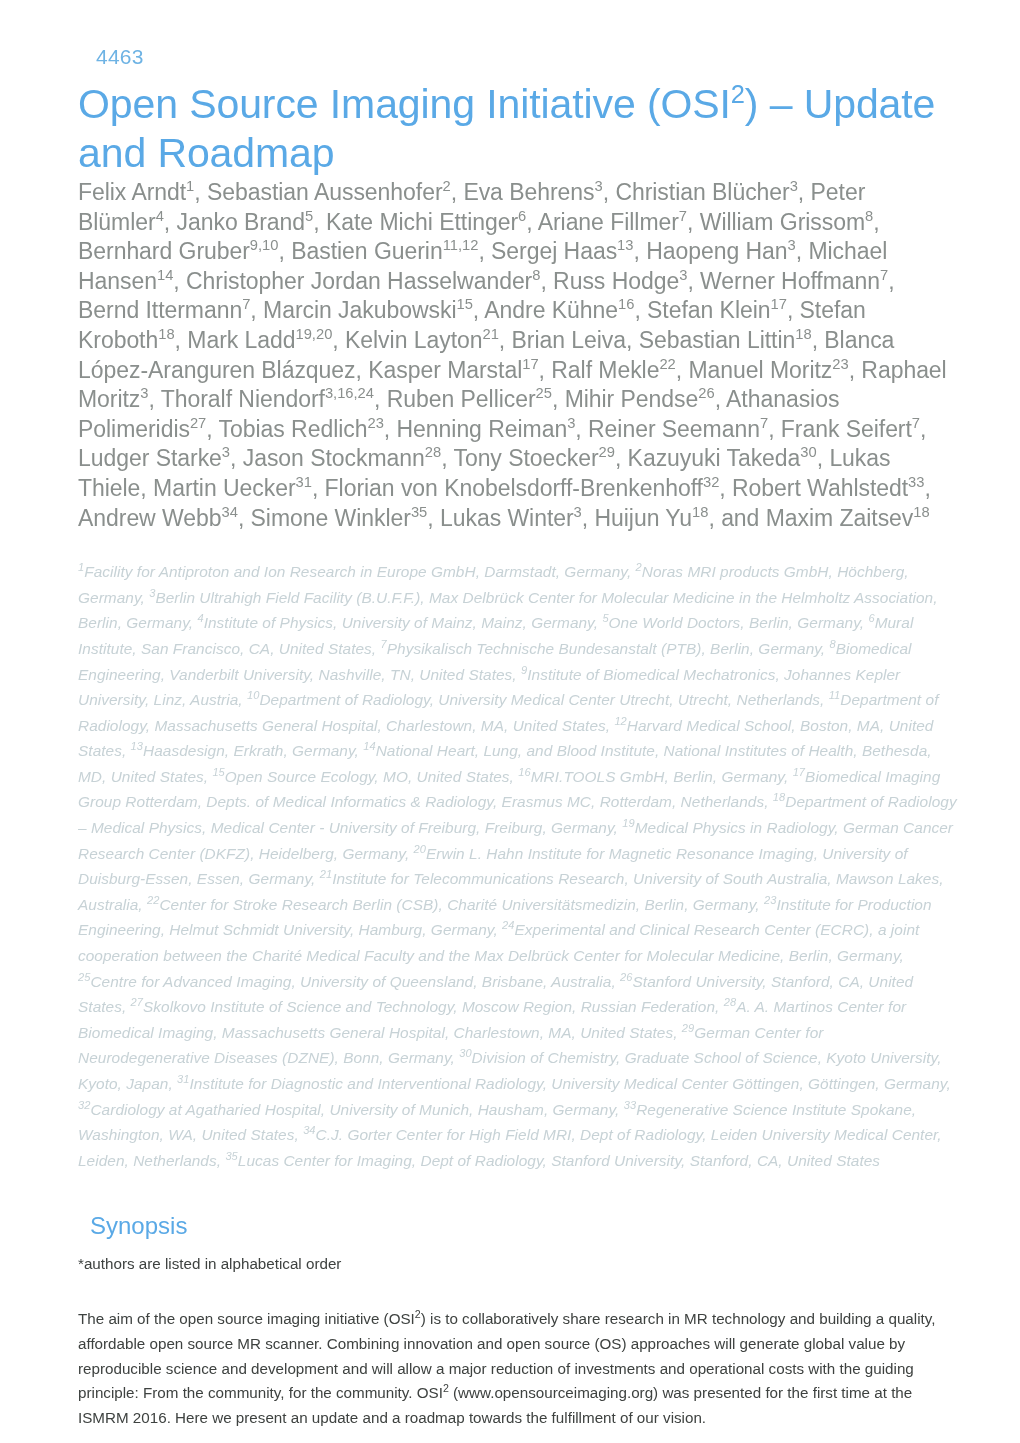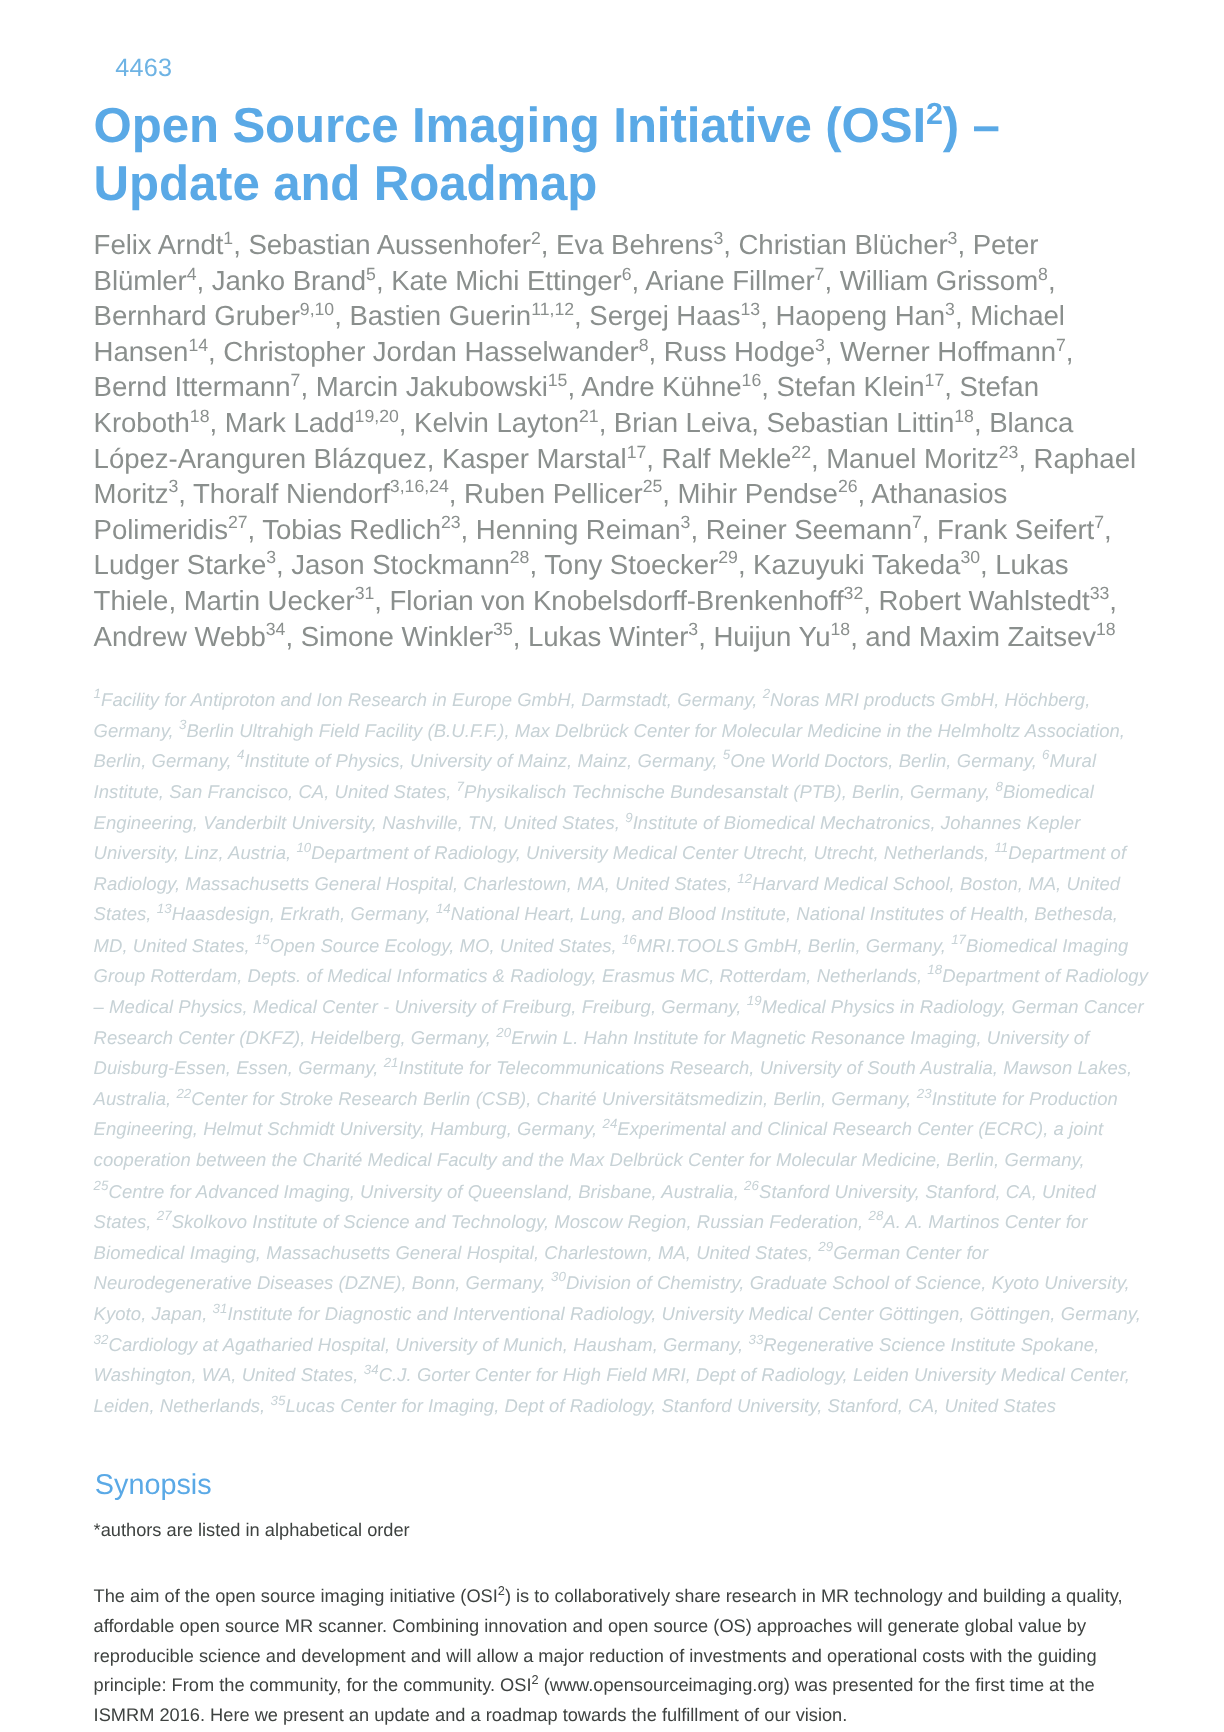--- a/index.html
+++ b/index.html
@@ -30,23 +30,23 @@
     letter-spacing: 0.2px;
     margin: 0 0 10px 18px;
     font-weight: 400;
   }
 
   
   .title {
     color: #5aa9e6;
     font-size: 41px;
     line-height: 49px;
-    font-weight: 700;
+    font-weight: 400;
     letter-spacing: -0.1px;
-    margin: 0 0 12px 0;
+    margin: 0 0 0 0;
     max-width: 880px;
   }
   .title sup {
     font-size: 0.62em;
     vertical-align: super;
     line-height: 0;
   }
 
   
   .authors {
@@ -83,21 +83,21 @@
     font-style: italic;
   }
 
   
   .section-heading {
     color: #5aa9e6;
     font-size: 24px;
     line-height: 30px;
     font-weight: 400;
     letter-spacing: 0px;
-    margin: 0 0 12px 1px;
+    margin: 0 0 12px 12px;
   }
 
   
   .note-line {
     color: #3e4240;
     font-size: 15.2px;
     line-height: 22px;
     margin: 0 0 32px 0;
     max-width: 878px;
   }

